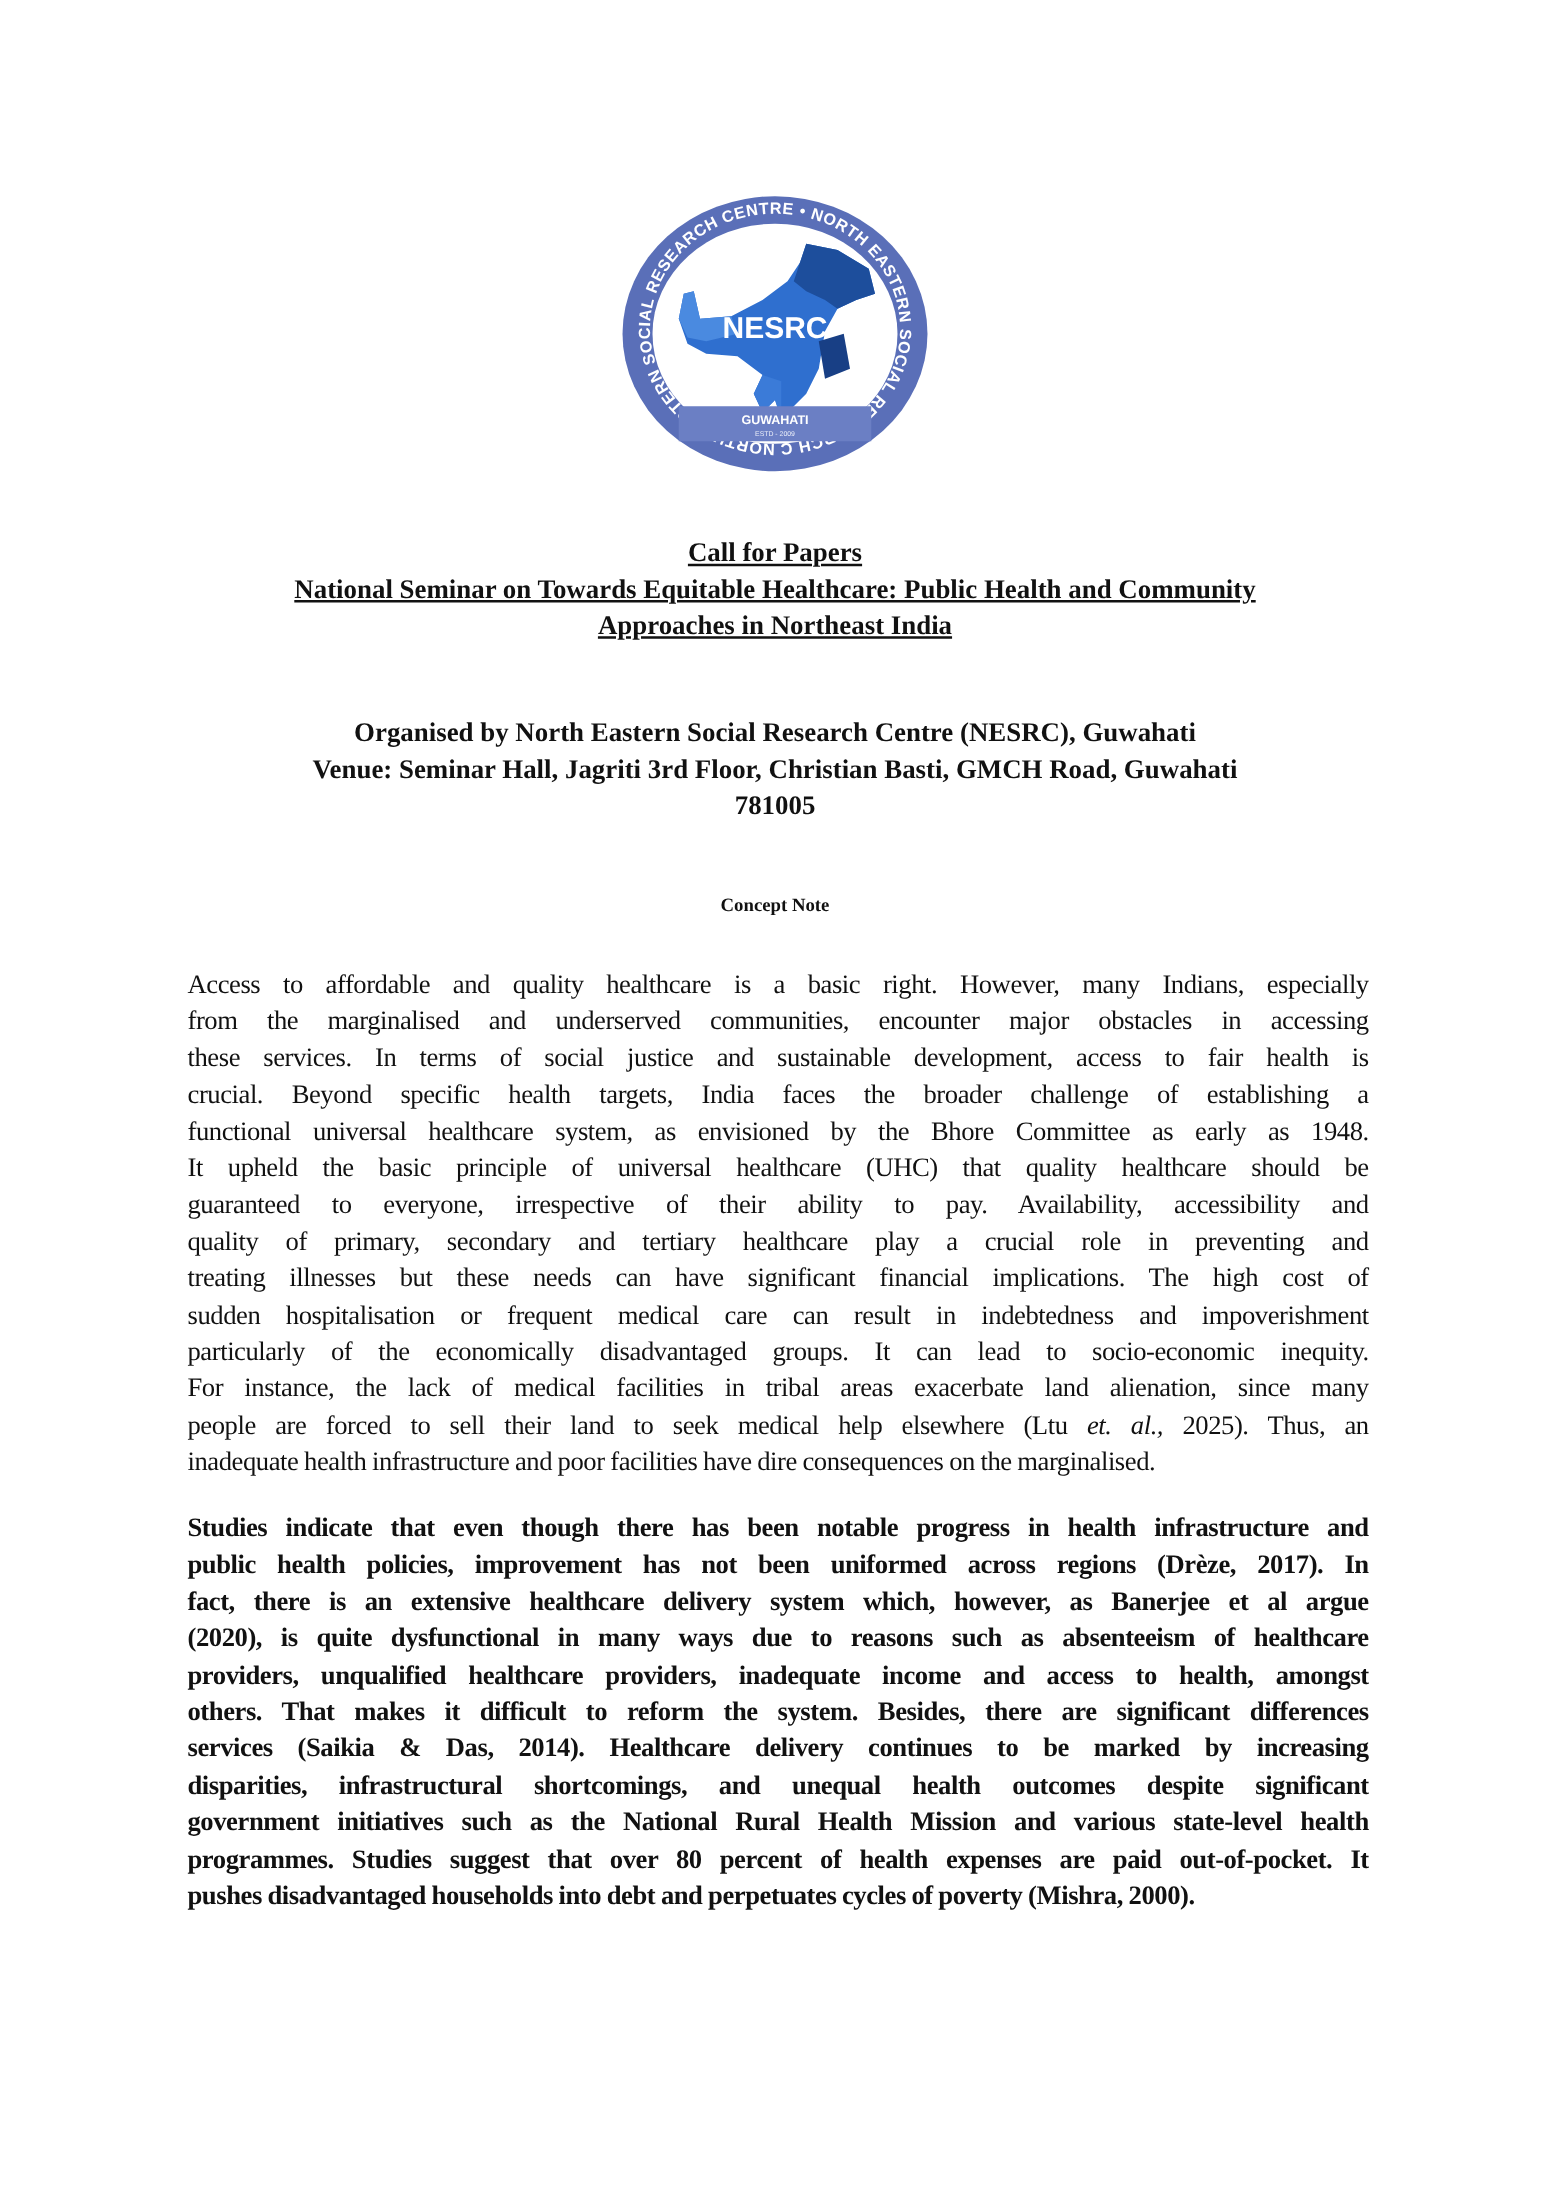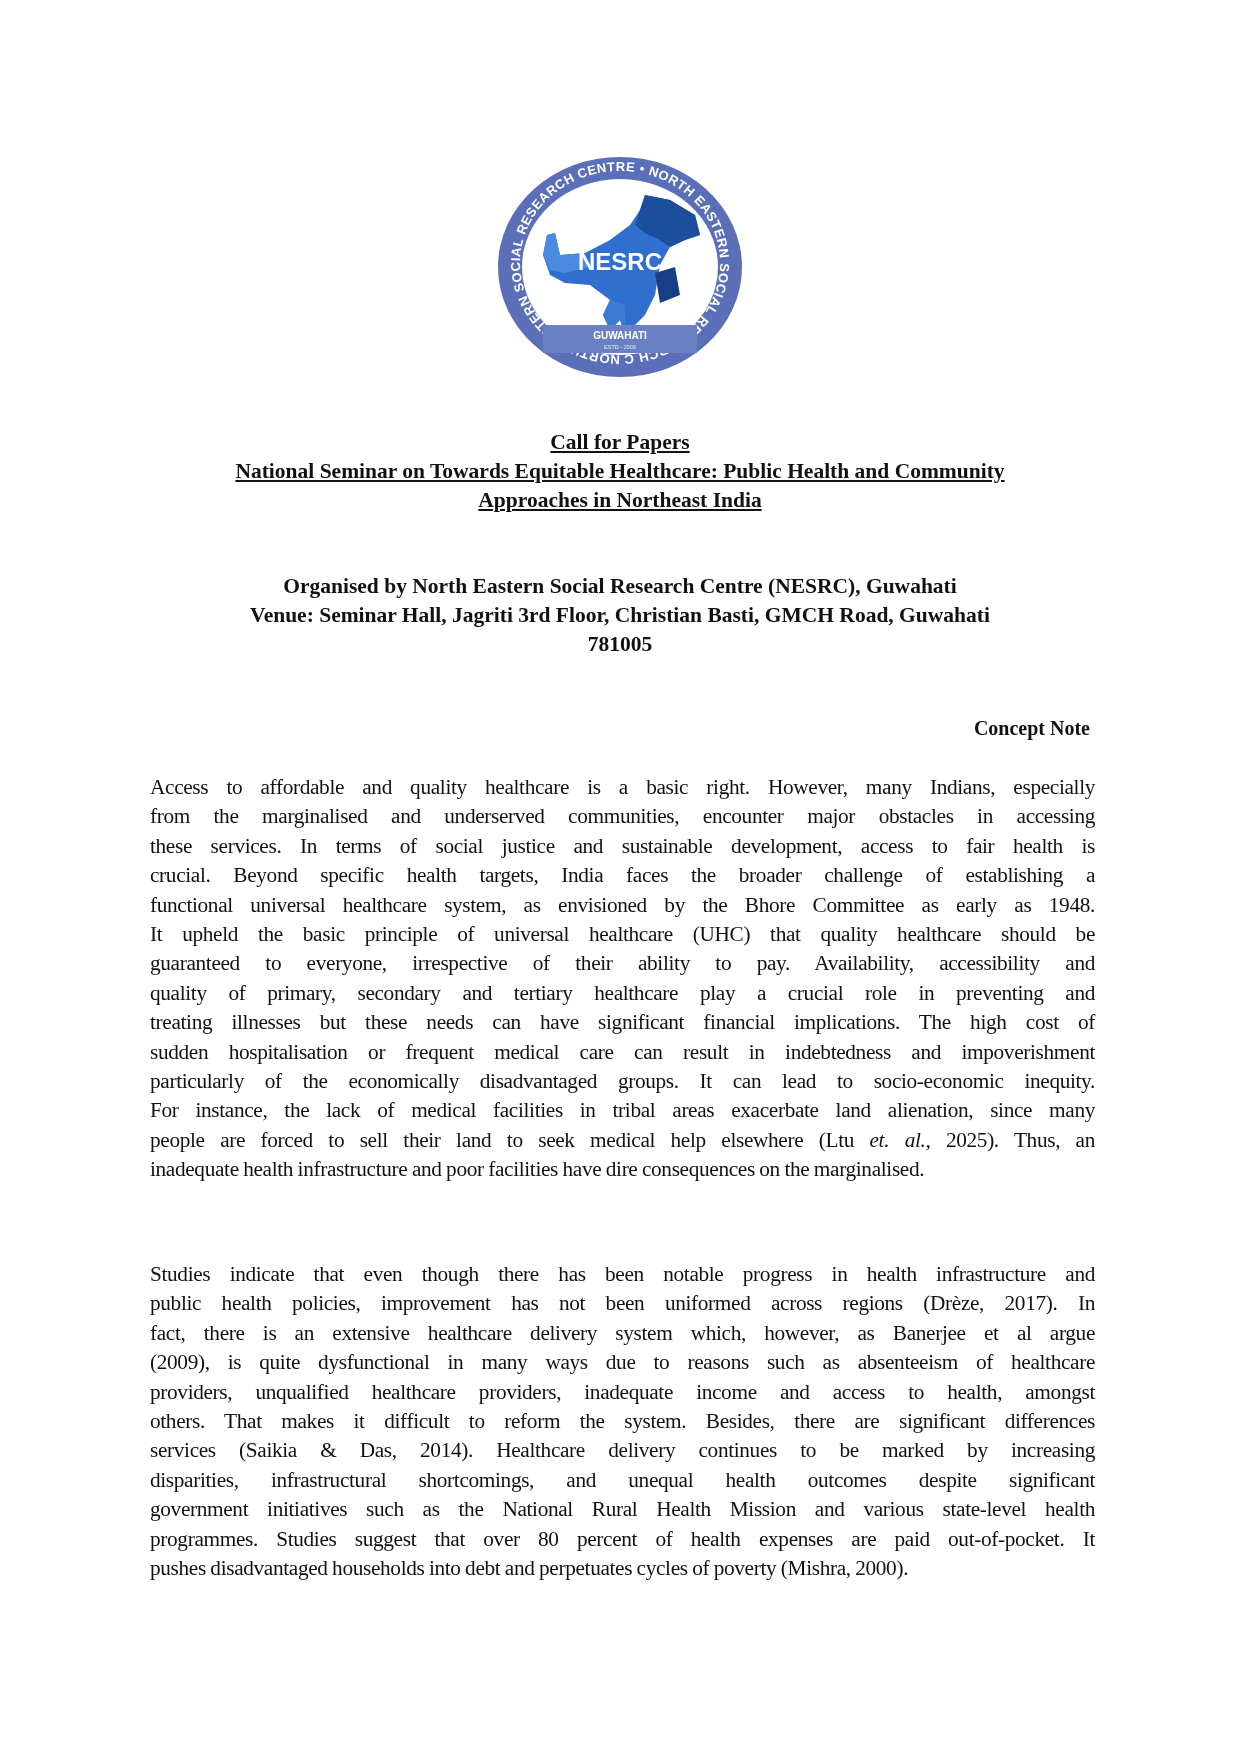--- a/index.html
+++ b/index.html
@@ -1,24 +1,24 @@
 <!DOCTYPE html>
 <html><head>
 <meta charset="utf-8">
 <style>
   html, body { margin: 0; padding: 0; background: #ffffff; }
   body { width: 1240px; height: 1755px; position: relative; overflow: hidden; font-family: "Liberation Serif", "DejaVu Serif", serif; color: #111; }
   .logo { position: absolute; left: 495px; top: 155px; width: 250px; height: 225px; }
   .center-block { position: absolute; left: 150px; width: 940px; text-align: center; font-weight: bold; font-size: 21.5px; line-height: 29px; }
   .title-block { top: 428px; text-decoration: underline; }
   .org-block { top: 572px; }
-  .concept-heading { position: absolute; left: 150px; width: 940px; top: 717px; text-align: right; font-weight: bold; font-size: 20px; }
+  .concept-heading { position: absolute; left: 150px; width: 940px; top: 717px; text-align: center; font-weight: bold; font-size: 15px; }
   .para { position: absolute; left: 150px; width: 945px; font-size: 21.3px; line-height: 29.4px; text-align: justify; margin: 0; letter-spacing: -0.35px; word-spacing: -0.5px; }
   .p1 { top: 773px; }
-  .p2 { top: 1260px; }
+  .p2 { top: 1208px; font-weight: bold; }
   .line { display: block; text-align-last: justify; }
   .line.last { text-align-last: left; }
   em { font-style: italic; }
 </style>
 </head>
 <body>
 
 <div class="logo">
   <svg width="250" height="225" viewBox="0 0 250 225">
     <defs>
@@ -72,21 +72,21 @@
   <span class="line">particularly of the economically disadvantaged groups. It can lead to socio-economic inequity.</span>
   <span class="line">For instance, the lack of medical facilities in tribal areas exacerbate land alienation, since many</span>
   <span class="line"><span>people are forced to sell their land to seek medical help elsewhere (Ltu </span><em>et. al.,</em><span> 2025). Thus, an</span></span>
   <span class="line last">inadequate health infrastructure and poor facilities have dire consequences on the marginalised.</span>
 </div>
 
 <div class="para p2">
   <span class="line">Studies indicate that even though there has been notable progress in health infrastructure and</span>
   <span class="line">public health policies, improvement has not been uniformed across regions (Drèze, 2017). In</span>
   <span class="line">fact, there is an extensive healthcare delivery system which, however, as Banerjee et al argue</span>
-  <span class="line">(2009), is quite dysfunctional in many ways due to reasons such as absenteeism of healthcare</span>
+  <span class="line">(2020), is quite dysfunctional in many ways due to reasons such as absenteeism of healthcare</span>
   <span class="line">providers, unqualified healthcare providers, inadequate income and access to health, amongst</span>
   <span class="line">others. That makes it difficult to reform the system. Besides, there are significant differences</span>
   <span class="line">services (Saikia &amp; Das, 2014). Healthcare delivery continues to be marked by increasing</span>
   <span class="line">disparities, infrastructural shortcomings, and unequal health outcomes despite significant</span>
   <span class="line">government initiatives such as the National Rural Health Mission and various state-level health</span>
   <span class="line">programmes. Studies suggest that over 80 percent of health expenses are paid out-of-pocket. It</span>
   <span class="line last">pushes disadvantaged households into debt and perpetuates cycles of poverty (Mishra, 2000).</span>
 </div>
 
 </body></html>

